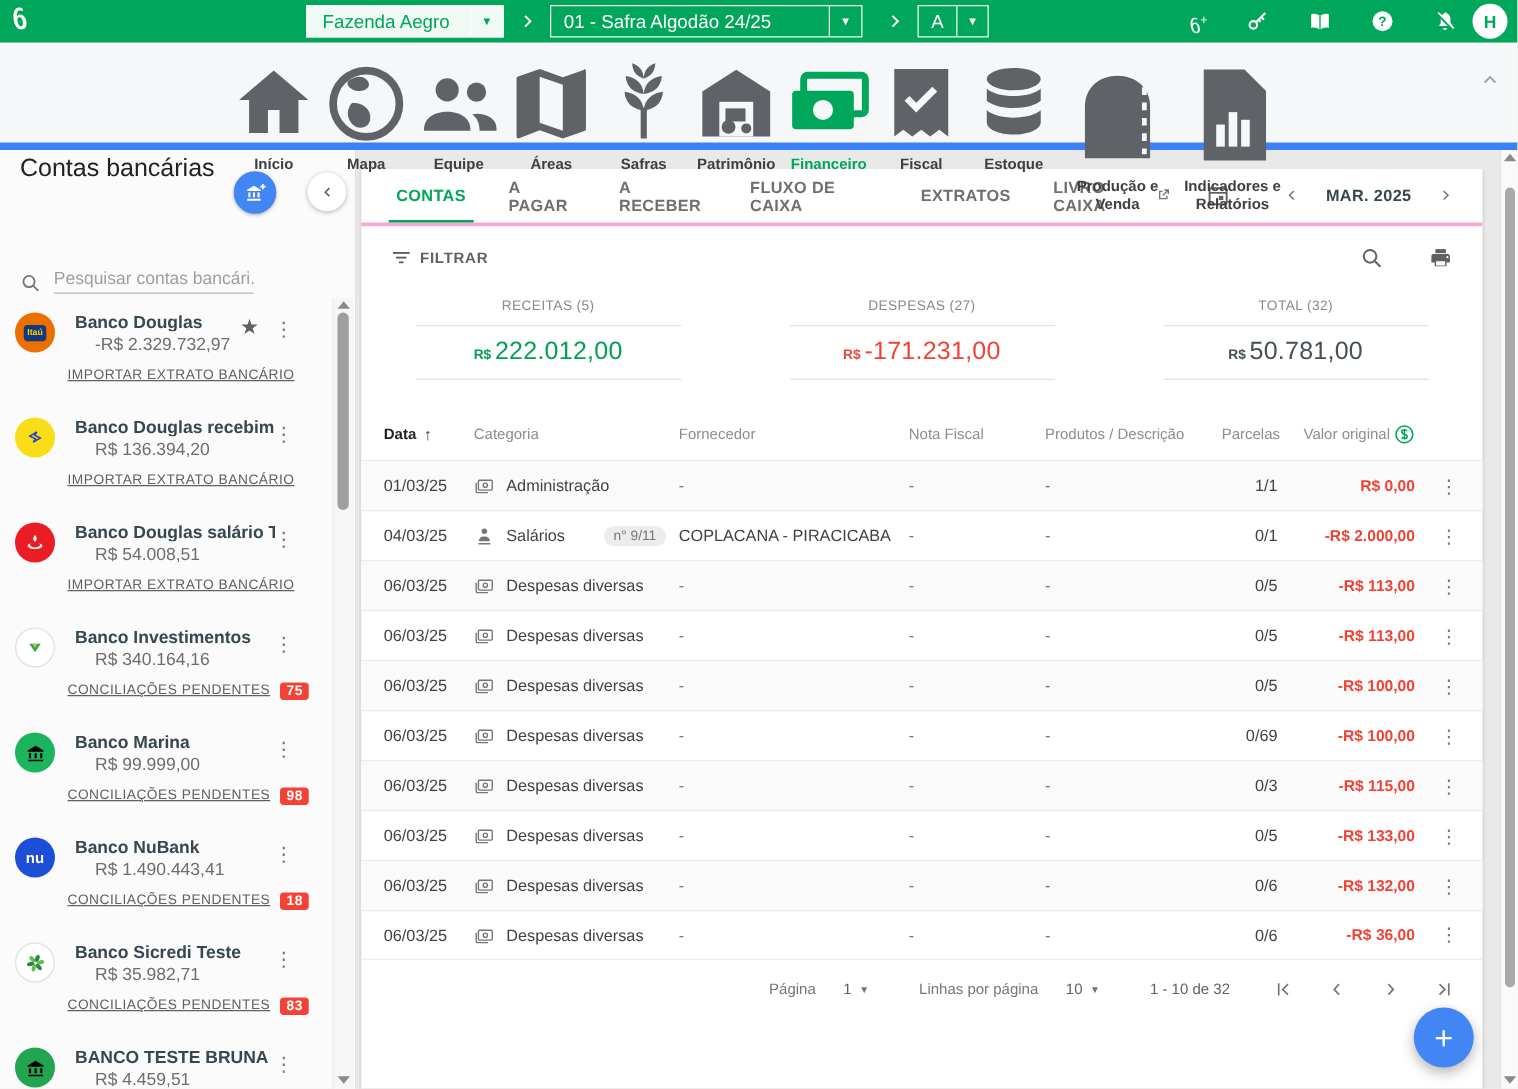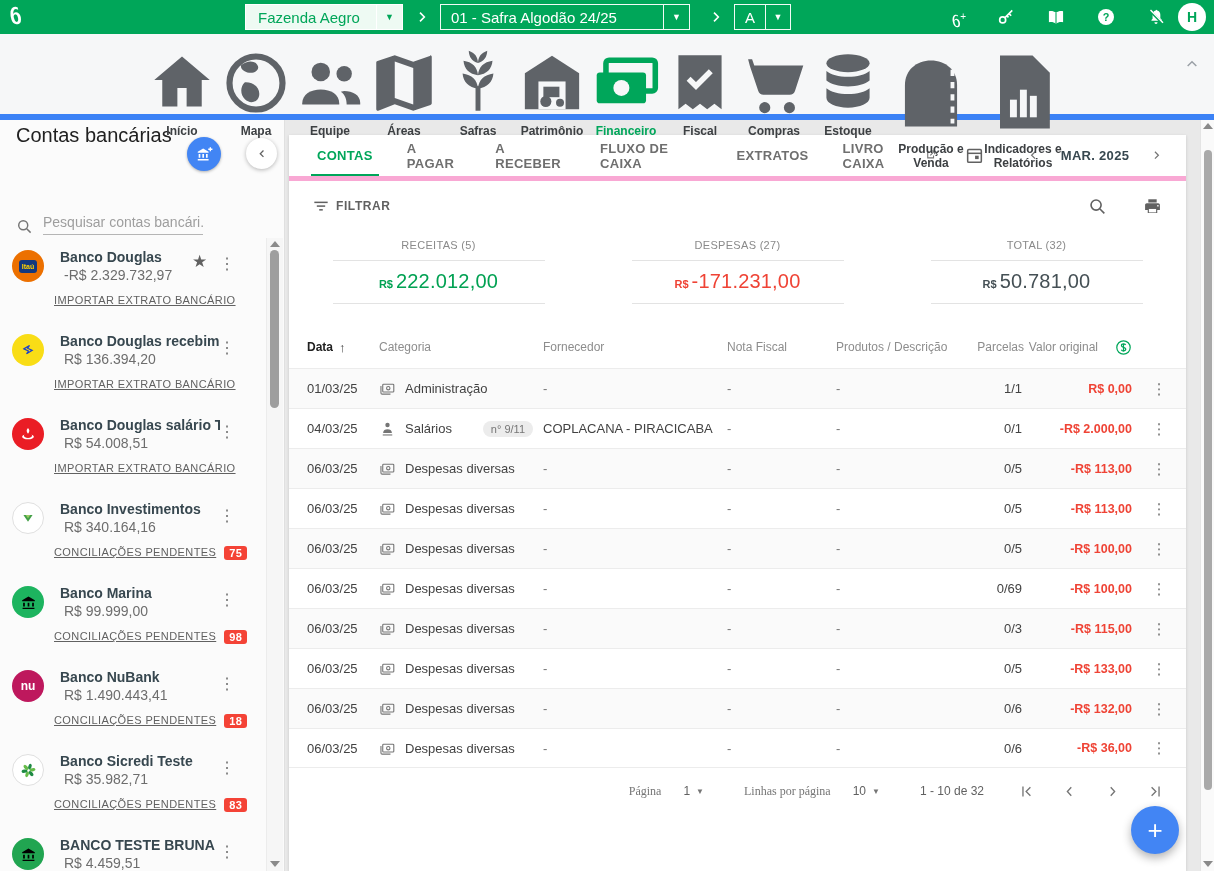--- a/index.html
+++ b/index.html
@@ -50,37 +50,37 @@
   .sb-collapse{position:absolute; left:246px; top:18px; width:31px; height:31px; border-radius:50%; background:#fff; box-shadow:0 1px 4px rgba(0,0,0,.28); display:flex; align-items:center; justify-content:center; color:#616161; cursor:pointer; z-index:12;}
   .sb-collapse svg{width:14px; height:14px;}
   .sb-search{position:absolute; left:16px; top:92px; display:flex; align-items:flex-end;}
   .sb-search .sicon{width:17px; height:17px; color:#757575; margin-right:10px;}
   .sb-search input{width:160px; border:none; outline:none; background:transparent; border-bottom:1px solid #b5b5b5; font-size:14px; padding:2px 0 4px; color:#424242; font-family:inherit;}
   .sb-search input::placeholder{color:#9e9e9e;}
   .acc-list{position:absolute; left:12px; right:22px; top:124px; bottom:0; overflow:hidden;}
   .acc{position:relative; height:84px;}
   .acc .logo32{position:absolute; left:0; top:6px; width:32px; height:32px; border-radius:50%; display:flex; align-items:center; justify-content:center; overflow:hidden;}
   .acc .aname{position:absolute; left:48px; top:5px; font-size:14px; font-weight:bold; color:#37474f; white-space:nowrap; max-width:160px; overflow:hidden;}
-  .acc .abal{position:absolute; left:52px; top:23px; font-size:14px; color:#6d6d6d; white-space:nowrap;}
+  .acc .abal{position:absolute; left:64px; top:23px; font-size:14px; color:#6d6d6d; white-space:nowrap;}
   .acc .astar{position:absolute; left:180px; top:7px; font-size:17px; color:#616161;}
   .acc .akebab{position:absolute; left:207px; top:10px; font-size:16px; color:#757575; cursor:pointer; width:16px; text-align:center;}
   .acc .aaction{position:absolute; left:42px; top:50px; display:flex; align-items:flex-start; font-size:11px; letter-spacing:.4px; color:#616161;}
   .acc .aaction .lnk{text-decoration:underline; cursor:pointer; white-space:nowrap;}
   .acc .abadge{margin-left:8px; background:var(--badge); color:#fff; font-size:11px; font-weight:bold; padding:1px 5px; border-radius:3px;}
   .logo-sq{background:#12387e; color:#ffd200; font-size:7px; font-weight:bold; border-radius:3px; padding:3px 3px; line-height:1;}
   .side-scroll{position:absolute; right:1px; top:118px; bottom:0; width:17px; background:#f6f6f6; border-left:1px solid #ececec;}
   .side-scroll .thumb{position:absolute; left:3px; width:9px; border-radius:5px; background:#9e9e9e; top:12px; height:158px;}
   .tri-up{width:0; height:0; border-left:5px solid transparent; border-right:5px solid transparent; border-bottom:6px solid #8a8a8a; position:absolute; left:3px; top:3px;}
   .tri-dn{width:0; height:0; border-left:5px solid transparent; border-right:5px solid transparent; border-top:6px solid #8a8a8a; position:absolute; left:3px; bottom:4px;}
 
   
   .main{position:absolute; left:285px; top:120px; right:14px; bottom:0; background:#e9e9e9;}
   .card{position:absolute; left:4px; top:15px; width:897px; bottom:0; background:#fff; box-shadow:0 1px 3px rgba(0,0,0,.15);}
 
-  .tabs-row{height:46px; border-bottom:5px solid #f9a8d4; display:flex; align-items:stretch; padding-left:22px;}
+  .tabs-row{height:46px; border-bottom:3px solid #f9a8d4; display:flex; align-items:stretch; padding-left:22px;}
   .tab{display:flex; align-items:center; gap:5px; padding:0 6px; margin-right:22px; font-size:13px; font-weight:bold; letter-spacing:.3px; color:#6f6f6f; cursor:pointer; position:relative;}
   .tab.active{color:var(--green2);}
   .tab.active::after{content:""; position:absolute; left:0; right:0; bottom:0; height:2px; background:var(--green2);}
   .tab .ext{width:13px; height:13px; color:#757575;}
   .period-ctl{margin-left:auto; display:flex; align-items:center; padding-right:22px; color:#616161;}
   .period-ctl .cal{width:19px; height:19px; cursor:pointer; color:#616161;}
   .period-ctl .pchev{width:15px; height:15px; color:#757575; cursor:pointer;}
   .period-ctl .plabel{font-size:13px; font-weight:bold; color:#37474f; letter-spacing:.3px; width:72px; text-align:center;}
   .period-ctl .cal{margin-right:42px;}
   .period-ctl .pchev.l{margin-right:18px;} .period-ctl .pchev.r{margin-left:18px;}
@@ -96,36 +96,36 @@
   .sum-label{font-size:11px; color:#8a8a8a; letter-spacing:.3px; margin-bottom:9px;}
   .sum-box{width:212px; margin:0 auto; border-top:1px solid #e3e3e3; border-bottom:1px solid #e3e3e3; padding:9px 0 10px; display:flex; align-items:baseline; justify-content:center; gap:3px;}
   .sum-box .cur{font-size:11px; font-weight:bold;}
   .sum-box .amt{font-size:20px; font-weight:500; letter-spacing:.2px;}
   .tone-positive{color:var(--pos);} .tone-negative{color:var(--neg);} .tone-neutral{color:#455055;}
 
   .tgrid{display:grid; grid-template-columns:72px 164px 184px 109px 130px 58px 108px 54px; padding-left:18px; align-items:center;}
   .thead{height:42px; margin-top:8px; font-size:12px; color:#8d8d8d;}
   .thead .hc-data{font-weight:bold; color:#212121; display:flex; align-items:center; gap:6px;}
   .thead .sort{font-size:13px; color:#424242;}
-  .thead .hc-val{display:flex; align-items:center; justify-content:flex-end; gap:17px;}
+  .thead .hc-val{display:flex; align-items:center; justify-content:flex-end; gap:3px;}
   .thead .hc-val .dollar{width:17px; height:17px; color:var(--green2);}
   .hc-right{text-align:right;}
   .trow{height:40px; border-top:1px solid #ececec; font-size:13px; color:#424242;}
   .trow:nth-child(odd){background:#fafafa;}
   .trow:last-child{border-bottom:1px solid #ececec;}
   .c-cat{display:flex; align-items:center; gap:9px; overflow:hidden;}
   .c-cat .cicon{width:17px; height:17px; color:#757575; flex:none;}
   .c-cat .pill{margin-left:auto; margin-right:10px; background:#ececec; color:#757575; font-size:11px; padding:2px 8px; border-radius:9px; white-space:nowrap;}
   .c-dim{color:#757575;}
   .c-right{text-align:right; padding-right:2px;}
   .c-val{text-align:right; color:var(--neg); font-weight:bold; font-size:12.5px;}
   .c-kebab{text-align:center; color:#757575; font-size:15px; cursor:pointer;}
 
   .pagination{height:46px; display:flex; align-items:center; justify-content:flex-end; padding-right:16px; font-size:12px; color:#757575;}
-  .pg-lbl{margin-right:22px;font-family:Liberation Serif, serif;}
+  .pg-lbl{margin-right:22px;}
   .pg-val{margin-right:40px; display:flex; align-items:center; gap:6px; cursor:pointer; color:#616161;}
   .pg-val .car{font-size:8px; color:#757575;}
   .pg-range{margin-right:34px; color:#616161;}
   .pg-nav{display:flex; align-items:center; gap:26px; margin-right:6px;}
   .pg-nav .nv{width:17px; height:17px; color:#757575; cursor:pointer;}
 
   .fab{position:absolute; right:21px; bottom:17px; width:48px; height:48px; border-radius:50%; background:var(--blue); color:#fff; display:flex; align-items:center; justify-content:center; font-size:26px; box-shadow:0 4px 10px rgba(0,0,0,.3); cursor:pointer; z-index:15;}
 
   .vscroll{position:absolute; right:0; top:120px; bottom:0; width:14px; background:#fafafa; border-left:1px solid #e4e4e4; z-index:25;}
   .vscroll .thumb{position:absolute; left:3px; width:8px; border-radius:4px; background:#a9a9a9; top:30px; height:640px;}
@@ -225,25 +225,20 @@
       <div class="nav-item active"><span class="nicon"><svg viewBox="0 0 24 24">
             <rect x="5.5" y="4.6" width="16" height="10" rx="1" fill="none" stroke="currentColor" stroke-width="1.8"></rect>
             <rect x="2.5" y="8.6" width="16" height="10" rx="1" fill="currentColor"></rect>
             <circle cx="10.5" cy="13.6" r="2.6" fill="#f6f7f8"></circle>
           </svg></span><div class="nlabel">Financeiro</div></div>
       <div class="nav-item"><span class="nicon"><svg viewBox="0 0 24 24">
             <path fill="currentColor" d="M5 3h14v17.5l-2.33-1.75L14.33 20.5 12 18.75 9.67 20.5 7.33 18.75 5 20.5z"></path>
             <path d="M8.3 10.6l2.4 2.4 4.8-4.8" stroke="#f6f7f8" stroke-width="1.8" fill="none"></path>
           </svg></span><div class="nlabel">Fiscal</div></div>
       <div class="nav-item"><span class="nicon"><svg viewBox="0 0 24 24" fill="currentColor">
-            <circle cx="9" cy="20" r="1.8"></circle>
-            <circle cx="17" cy="20" r="1.8"></circle>
-            <path d="M2.5 4.3h2.4l.7 2H21.5l-2.7 8.3c-.2.7-.9 1.2-1.7 1.2H8.6c-.8 0-1.5-.5-1.7-1.2L4.2 6.6l-.6-2.3z"></path>
-          </svg></span><div class="nlabel">Compras</div></div>
-      <div class="nav-item"><span class="nicon"><svg viewBox="0 0 24 24" fill="currentColor">
             <ellipse cx="12" cy="5.6" rx="7" ry="2.9"></ellipse>
             <path d="M5 8.1c1.4 1.2 4 1.9 7 1.9s5.6-.7 7-1.9v3.1c-1.4 1.2-4 1.9-7 1.9s-5.6-.7-7-1.9z"></path>
             <path d="M5 13.7c1.4 1.2 4 1.9 7 1.9s5.6-.7 7-1.9v3.1c0 1.8-3.1 3.2-7 3.2s-7-1.4-7-3.2z"></path>
           </svg></span><div class="nlabel">Estoque</div></div>
       <div class="nav-item wide"><span class="nicon"><svg viewBox="0 0 24 24">
             <path fill="currentColor" d="M5.2 21V10.2c0-3.9 3-6.4 6.8-6.4s6.8 2.5 6.8 6.4V21z"></path>
             <path d="M17.6 6.2v14" stroke="#f6f7f8" stroke-width="1" stroke-dasharray="1.6 1.6"></path>
           </svg></span><div class="nlabel">Produção e Venda</div></div>
       <div class="nav-item wide"><span class="nicon"><svg viewBox="0 0 24 24">
             <path fill="currentColor" d="M6 2.5h8.5L19 7v14.5H6z"></path>
@@ -346,21 +341,21 @@
         </span>
         <div class="aname">Banco Marina</div>
         <div class="abal">R$ 99.999,00</div>
         <span class="akebab">⋮</span>
         <div class="aaction">
           <span class="lnk">CONCILIAÇÕES PENDENTES</span>
           <span class="abadge">98</span>
         </div>
       </div>
       <div class="acc">
-        <span class="logo32" style="background: #be185d; justify-content: center;">
+        <span class="logo32" style="background: #1d4ed8; justify-content: center;">
           <span style="color:#fff;font-weight:bold;font-size:12px;">nu</span>
         </span>
         <div class="aname">Banco NuBank</div>
         <div class="abal">R$ 1.490.443,41</div>
         <span class="akebab">⋮</span>
         <div class="aaction">
           <span class="lnk">CONCILIAÇÕES PENDENTES</span>
           <span class="abadge">18</span>
         </div>
       </div>

